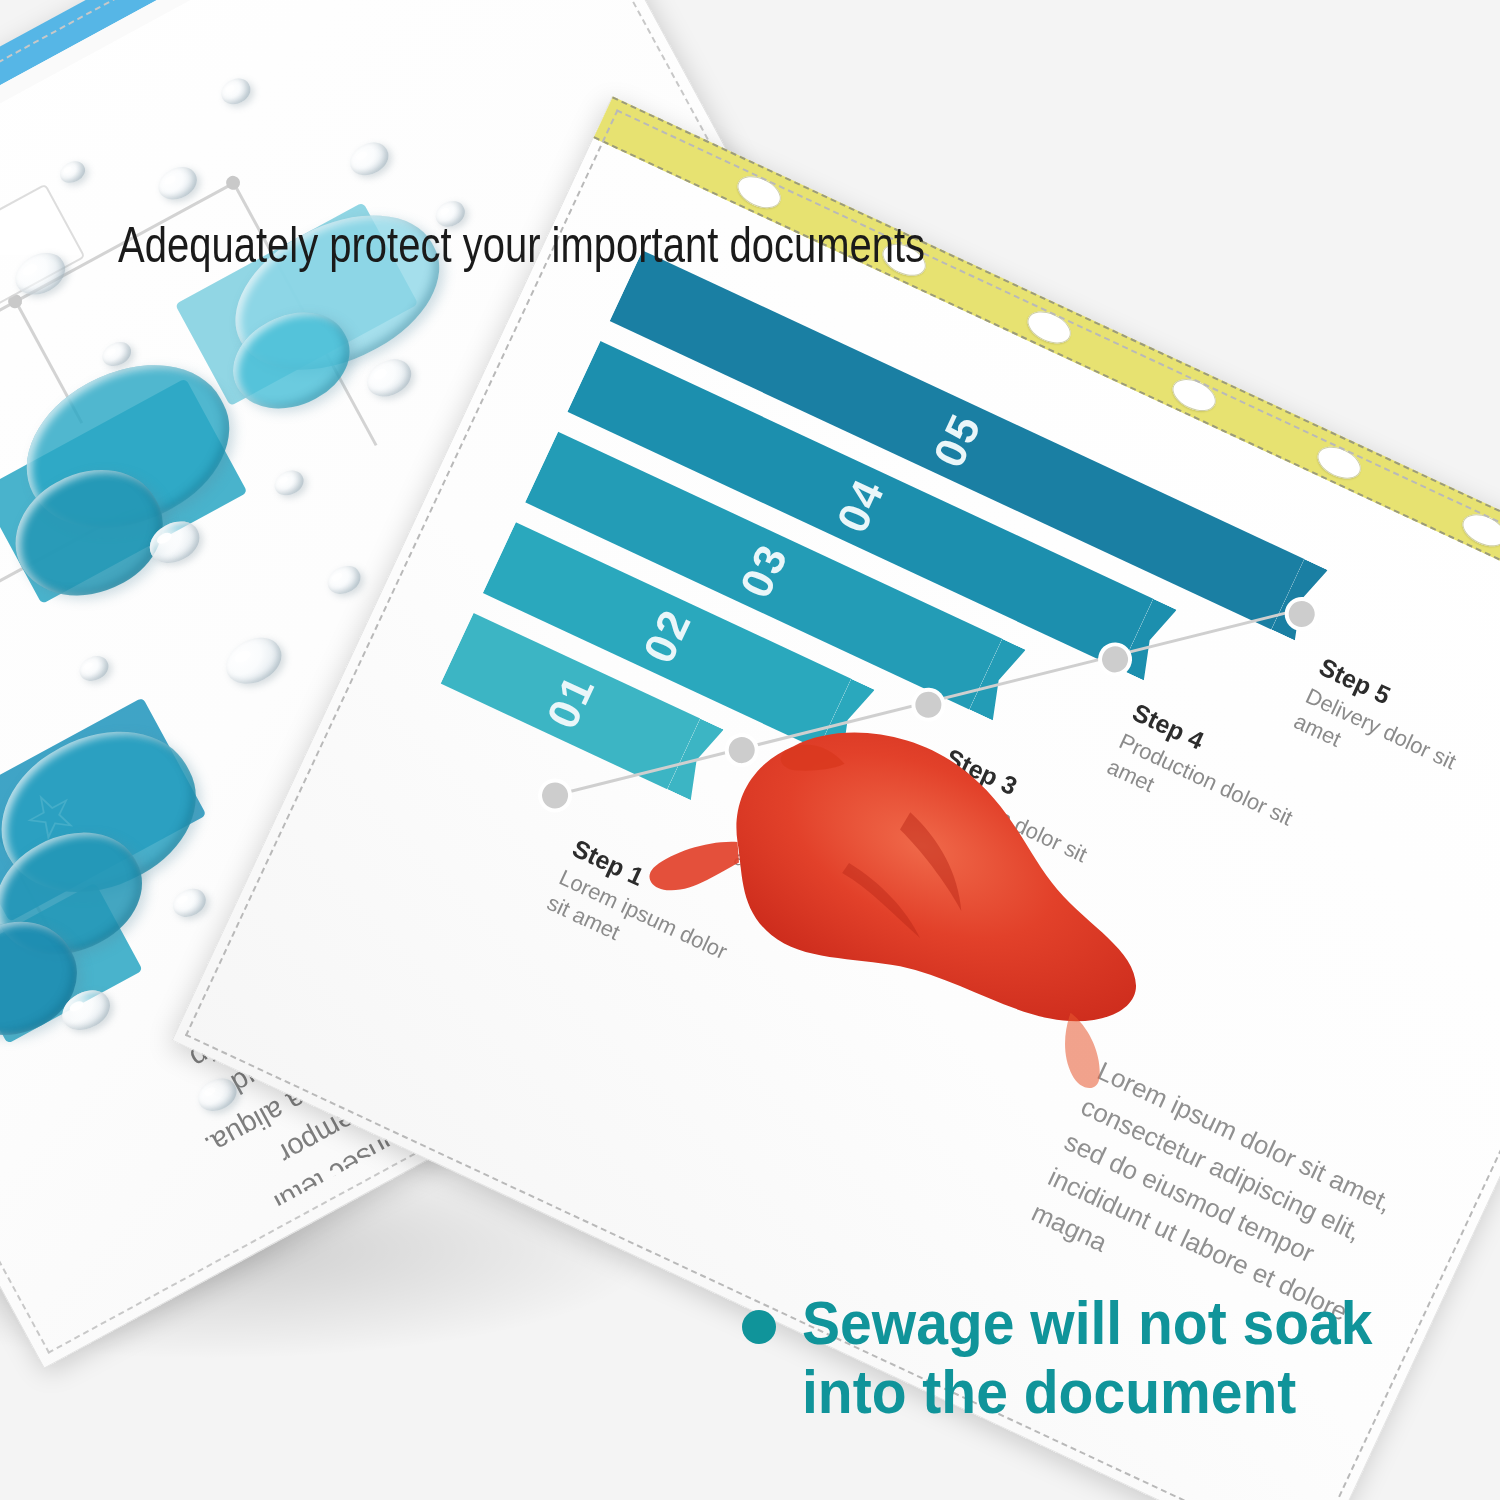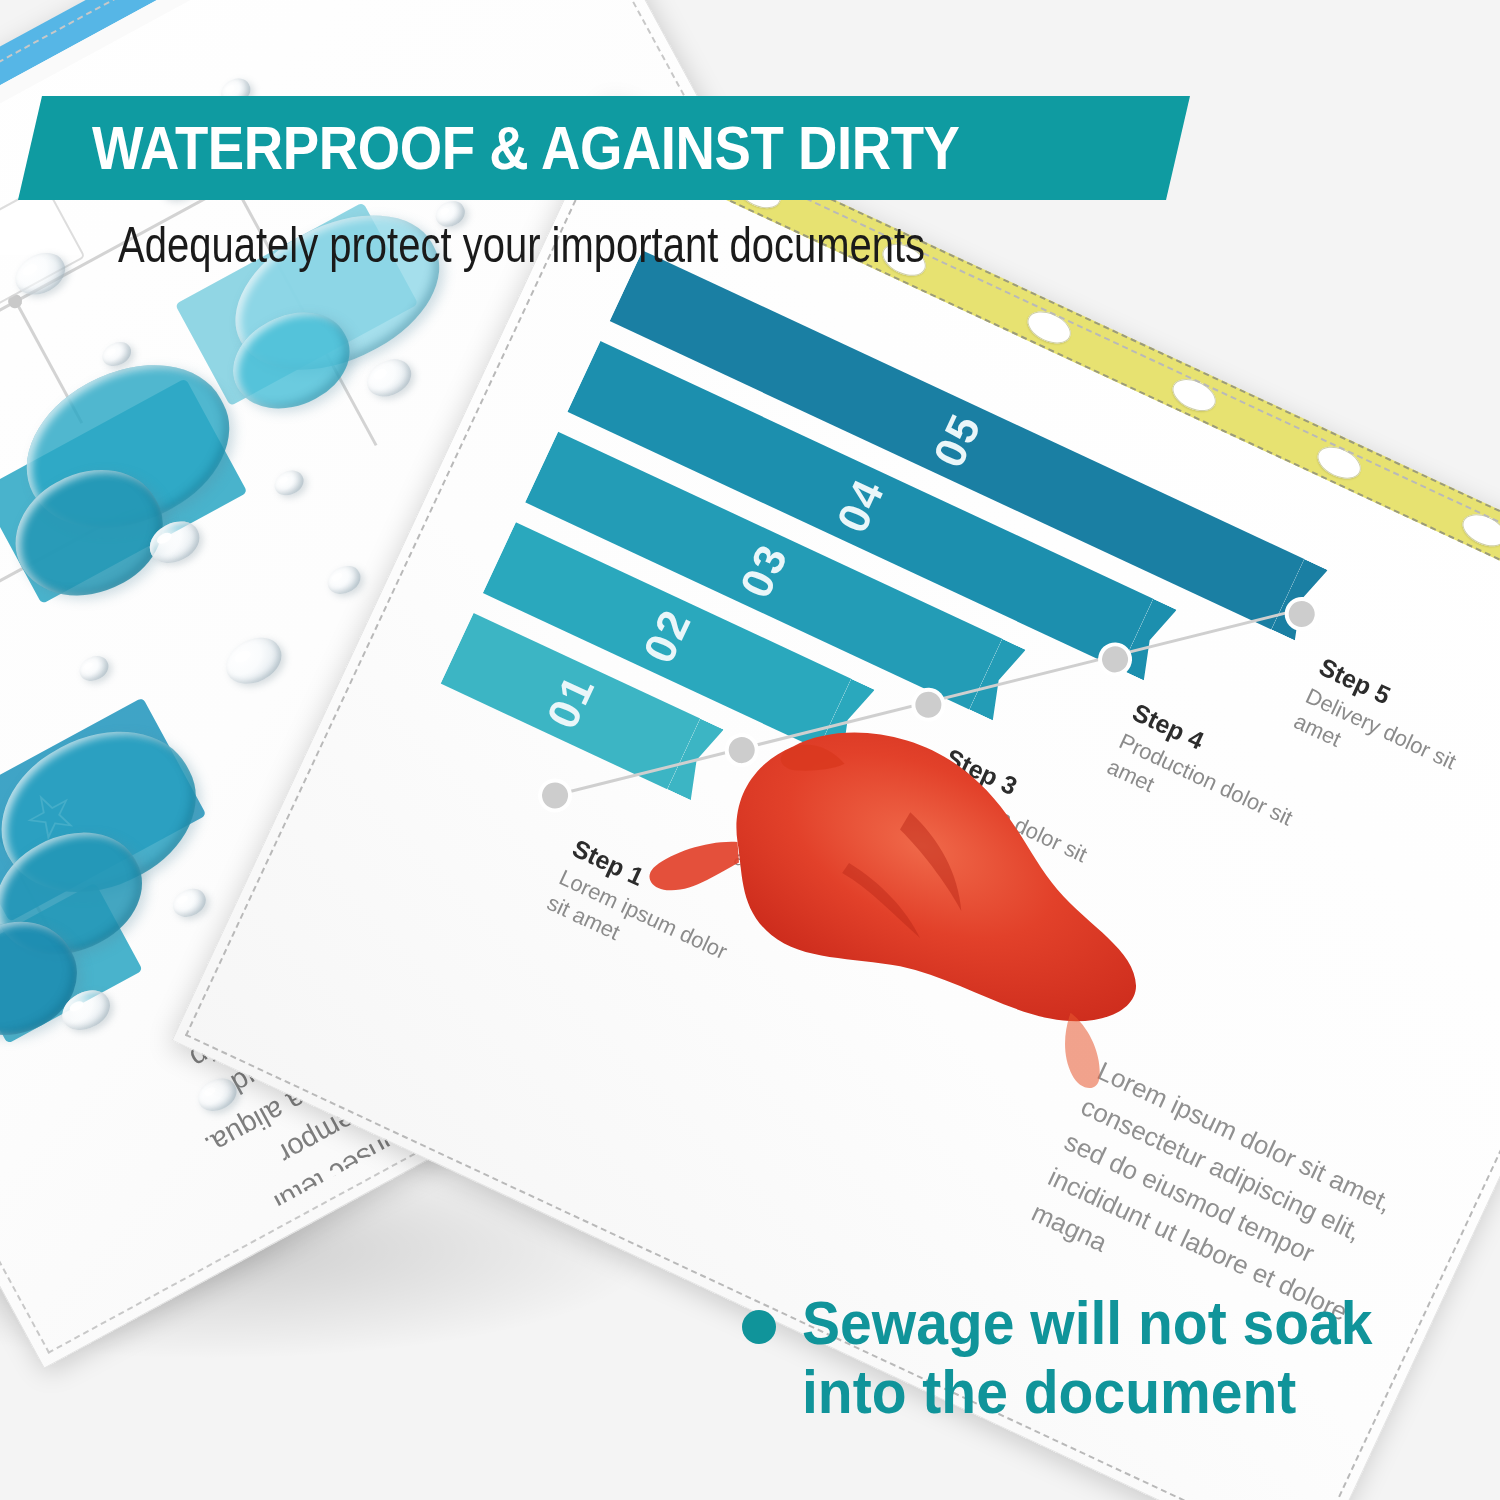--- a/index.html
+++ b/index.html
@@ -323,23 +323,20 @@
         <path fill="#d9381f" opacity=".85" d="M150,80 C128,70 104,74 92,92 C84,104 96,112 110,106
           C124,100 140,92 150,80 Z"></path>
         <path fill="#e8572f" opacity=".55" d="M460,210 C486,216 508,238 514,258 C518,272 500,276 488,266
           C470,252 462,230 460,210 Z"></path>
         <path fill="#b52414" opacity=".45" d="M230,96 C268,108 300,132 318,164 C300,150 262,128 228,116 Z"></path>
         <path fill="#b52414" opacity=".40" d="M196,168 C232,172 268,186 292,206 C258,196 224,182 194,180 Z"></path>
       </svg>
     </div>
   </div>
 
-  <div class="banner">
-    <div class="banner-text">WATERPROOF &amp; AGAINST DIRTY</div>
-  </div>
   <div class="subtitle">Adequately protect your important documents</div>
 
   <div class="claim">
     <div class="claim-dot"></div>
     <div class="claim-text">
       <span>Sewage will not soak</span>
       <span>into the document</span>
     </div>
   </div>
 

